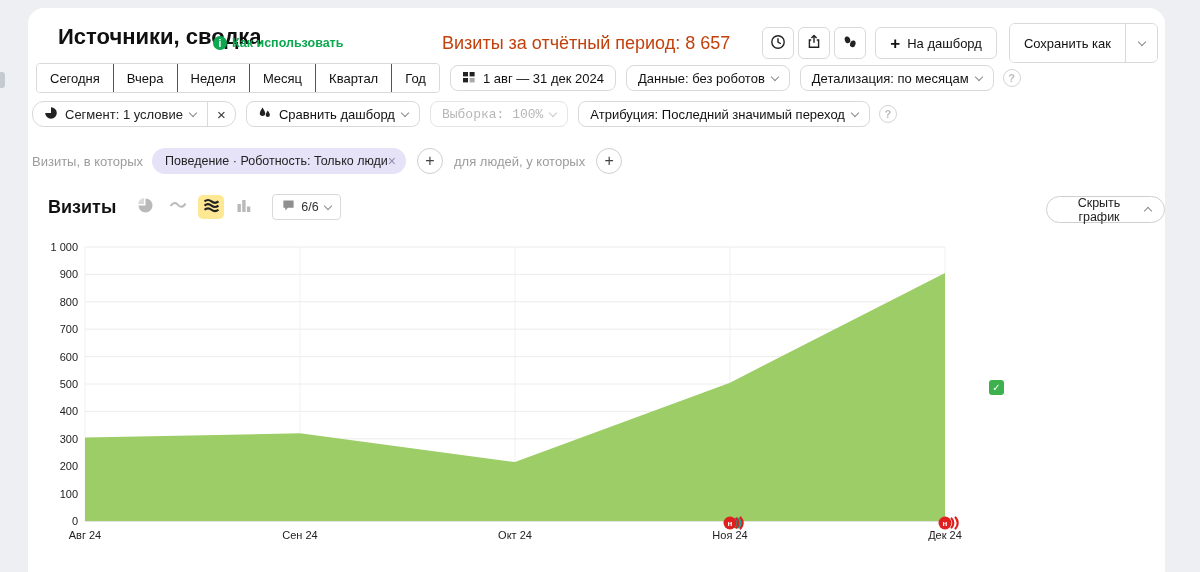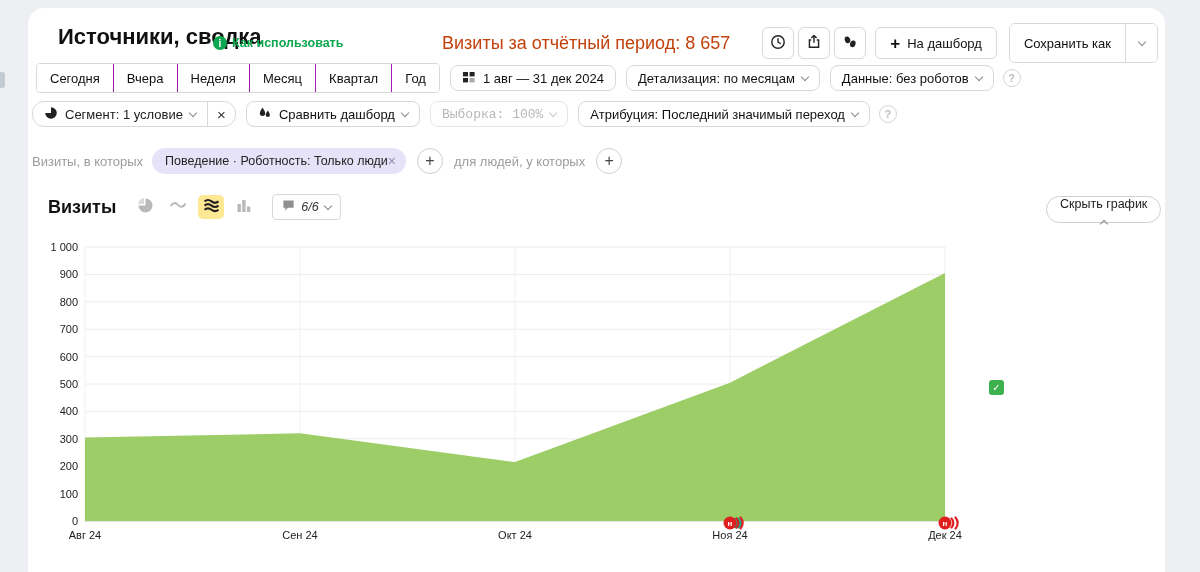--- a/index.html
+++ b/index.html
@@ -60,24 +60,24 @@
   .chip .x { color:#9document;8f8cae; color:#8f8cae; cursor:pointer; font-size:14px; line-height:1; }
   .pluscirc { width:26px; height:26px; border:1px solid #cfcfcf; border-radius:50%; display:flex; align-items:center;
               justify-content:center; font-size:16px; color:#444; background:#fff; margin:0 11px; cursor:pointer; }
 
   .chart-hdr { position:absolute; left:20px; top:186px; display:flex; align-items:center; }
   .metric-title { font-size:18px; font-weight:bold; color:#111; margin-right:16px; }
   .cticon { width:26px; height:24px; display:flex; align-items:center; justify-content:center; border-radius:5px;
             cursor:pointer; margin-right:7px; }
   .cticon.sel { background:#ffe893; }
   .annot { display:flex; align-items:center; gap:6px; border:1px solid #d9d9d9; border-radius:4px; height:26px;
-           padding:0 9px; font-size:12.5px; margin-left:8px; cursor:pointer; color:#333;font-style:italic; }
+           padding:0 9px; font-size:12.5px; margin-left:8px; cursor:pointer; color:#333; }
   .hide-btn { position:absolute; left:1018px; top:188px; height:27px; border:1px solid #cfcfcf; border-radius:14px;
               background:#fff; font-size:12.5px; color:#222; padding:0 13px; display:flex; align-items:center; gap:7px;
-              cursor:pointer; font-family:inherit;flex-direction:column; }
+              cursor:pointer; font-family:inherit; }
 
   #chart-svg { position:absolute; left:20px; top:234px; }
   #chart-svg text { font-family:"Liberation Sans", sans-serif; }
 
   .legend { position:absolute; left:961px; top:372px; display:flex; align-items:center; gap:7px; font-size:13px; color:#222; cursor:pointer; }
   .legend .cb { width:15px; height:15px; border-radius:3px; color:#fff; font-size:10px; display:flex;
                 align-items:center; justify-content:center; }
 </style>
 </head>
 <body>
@@ -144,25 +144,25 @@
         <svg width="14" height="14" viewBox="0 0 14 14">
             <rect x="1" y="2" width="5" height="4.4" fill="#222"></rect>
             <rect x="7.6" y="2" width="5" height="4.4" fill="#222"></rect>
             <rect x="1" y="8" width="5" height="4.4" fill="#222"></rect>
             <rect x="7.6" y="8" width="5" height="4.4" fill="#a9a9a9"></rect>
           </svg>
       </span>
       <span>1 авг — 31 дек 2024</span>
     </div>
     <div class="ctl">
+      <span>Данные: без роботов</span>
+      <i class="chv"></i>
+    </div>
+    <div class="ctl">
       <span>Детализация: по месяцам</span>
-      <i class="chv"></i>
-    </div>
-    <div class="ctl">
-      <span>Данные: без роботов</span>
       <i class="chv"></i>
     </div>
     <div class="qmark">?</div>
   </div>
 
   <div class="row row2">
     <div class="grp">
       <div class="inner">
         <span>
           <svg width="14" height="14" viewBox="0 0 14 14">

